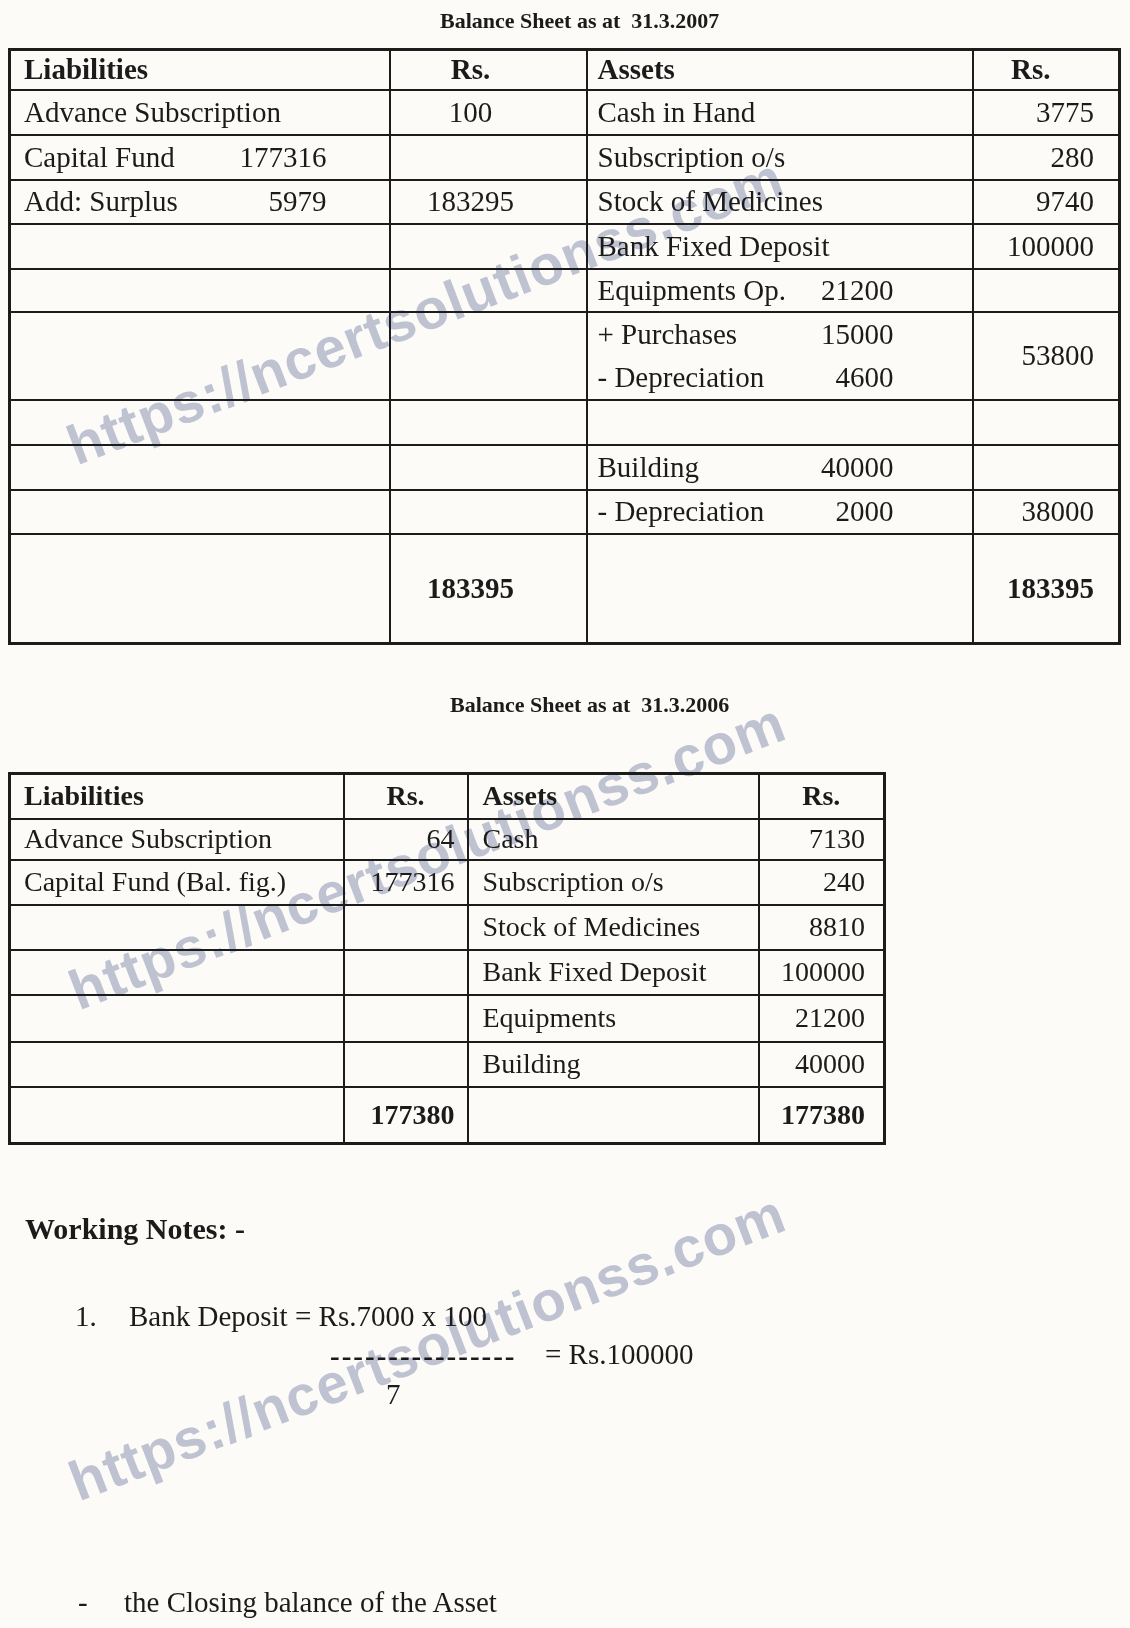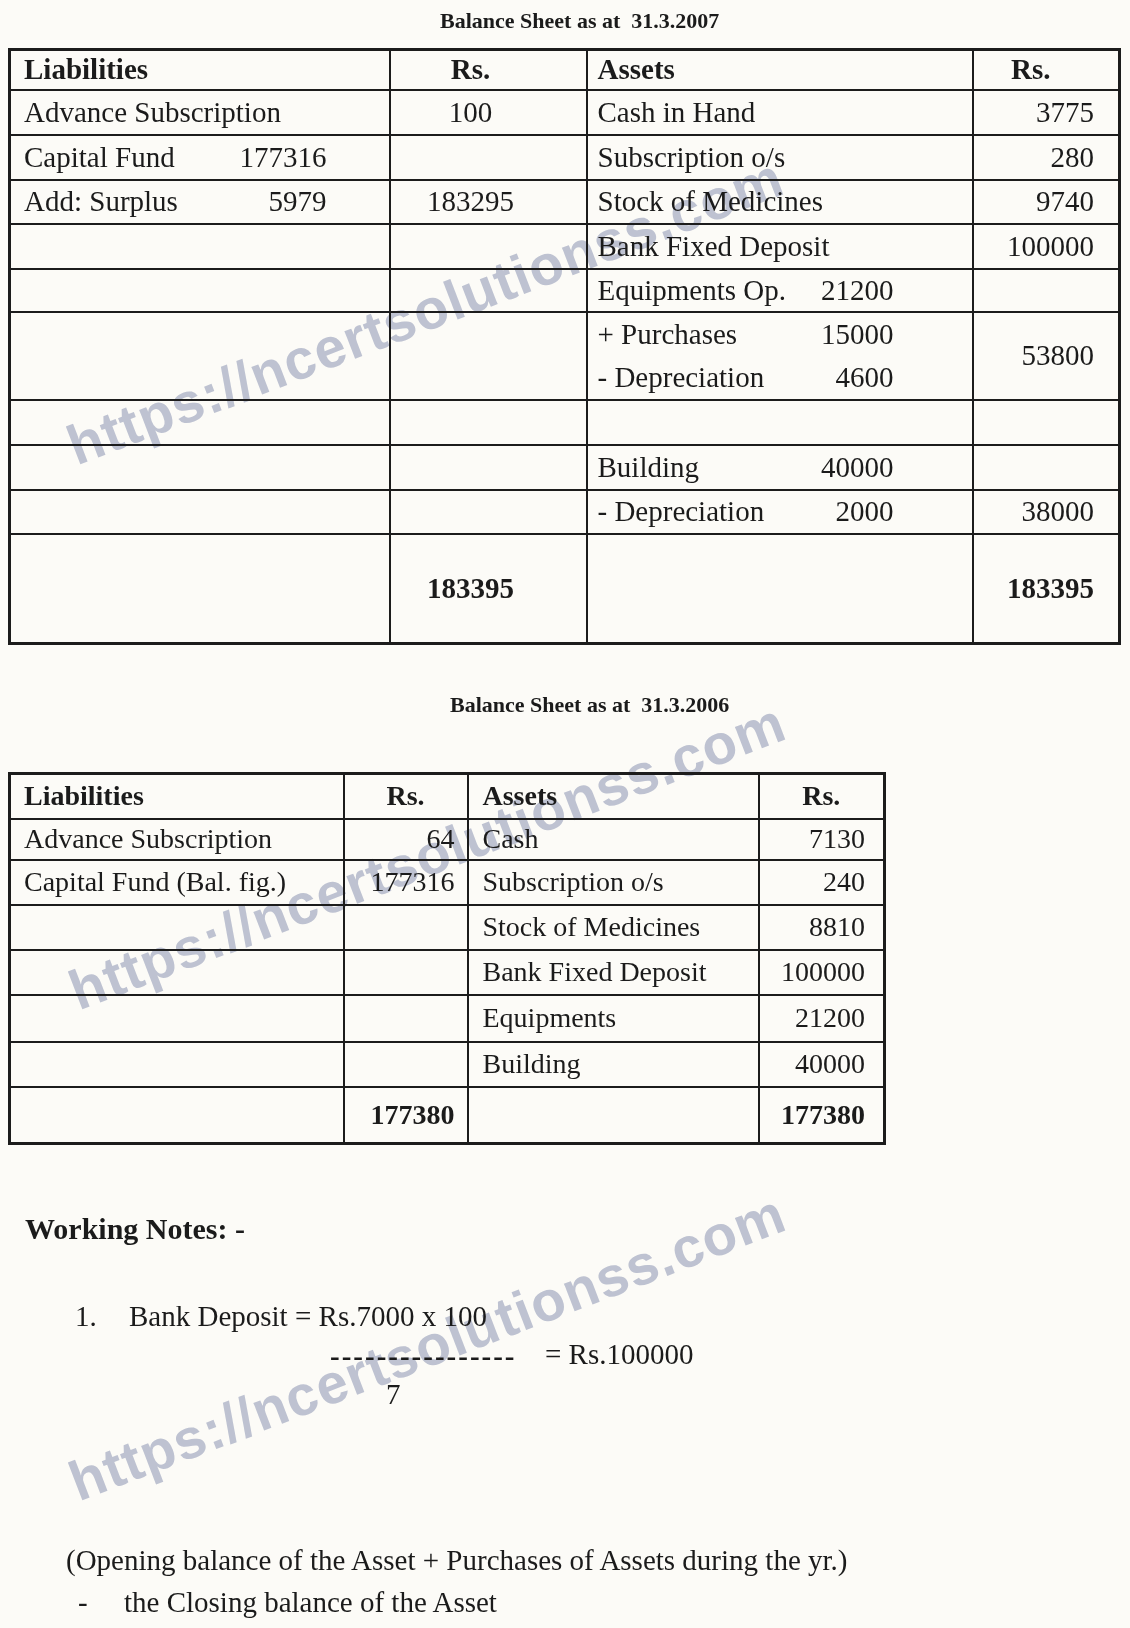--- a/index.html
+++ b/index.html
@@ -237,16 +237,15 @@
   </tbody>
     </table>
 
   <div class="note wn-h">Working Notes: -</div>
 
   <div class="note n1a"><span class="nnum">1.</span><span>Bank Deposit = Rs.7000 x 100</span></div>
   <div class="note n1dash">----------------</div>
   <div class="note n1res">= Rs.100000</div>
   <div class="note n1den">7</div>
 
-  <div class="note n2b">(Opening balance of the Asset + Purchases of Assets during the yr.)</div>
   <div class="note n2c"><span class="ndash">-</span><span>the Closing balance of the Asset</span></div>
 
 </div>
 
 </body></html>

